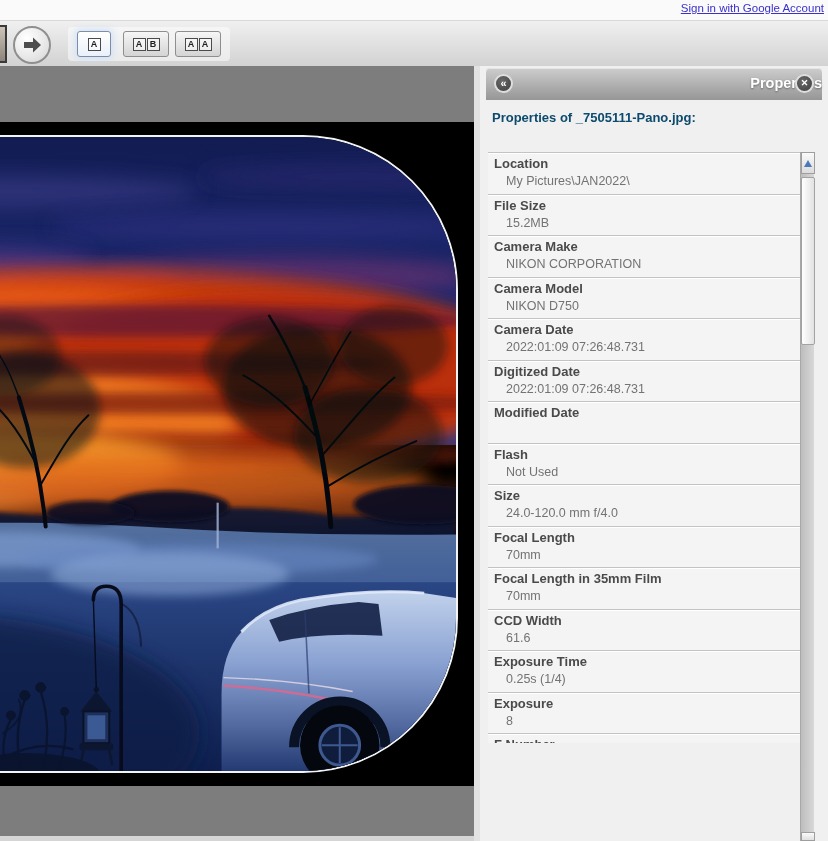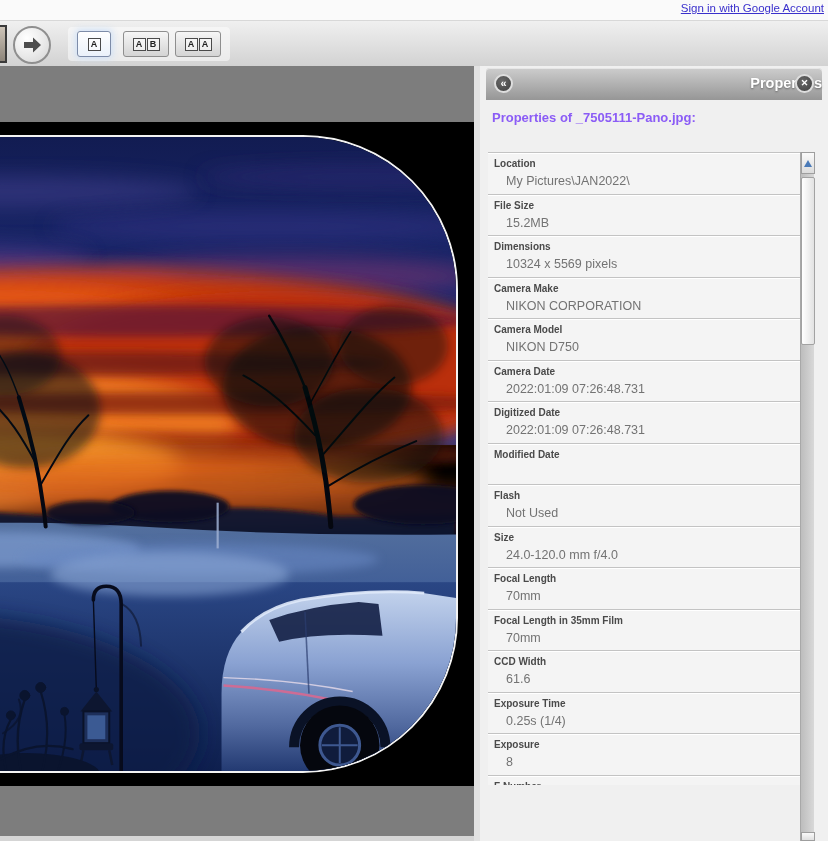--- a/index.html
+++ b/index.html
@@ -47,27 +47,27 @@
   .panel { position:absolute; left:480px; top:66px; width:348px; height:775px; background:#f0f0f0; }
   .panel-header { position:absolute; left:6px; top:2px; width:336px; height:32px; border-radius:4px 4px 0 0;
                   background:linear-gradient(#cdcdcd,#969696); box-shadow:inset 0 1px 0 #e6e6e6; }
   .hdr-title { position:absolute; left:0; right:0; top:7px; text-align:right; color:#fff;
                font-size:14.5px; font-weight:bold; text-shadow:0 1px 2px rgba(60,60,60,.6); }
   .hdr-btn { position:absolute; top:6px; width:19px; height:19px; border-radius:50%;
              border:2px solid #dedede; background:radial-gradient(circle at 40% 35%, #6a6a6a, #3e3e3e);
              color:#fff; display:flex; align-items:center; justify-content:center; cursor:pointer; padding:0; }
   .hdr-btn.left { left:8px; font-size:11px; font-weight:bold; line-height:1; }
   .hdr-btn.right { right:8px; font-size:9px; font-weight:bold; line-height:1; }
-  .panel-sub { position:absolute; left:12px; top:44px; font-size:13px; font-weight:bold; color:#8b5cf6; }
+  .panel-sub { position:absolute; left:12px; top:44px; font-size:13px; font-weight:bold; color:#0c4a6e; }
 
   .plist { position:absolute; left:8px; top:86px; width:312px; border-top:1px solid #c3c3c3; }
   .prow { height:41.5px; border-bottom:1px solid #c3c3c3; box-shadow:inset 0 1px 0 #ffffff;
           background:#f4f4f4; padding:4px 6px 0 6px; overflow:hidden; }
   .prow.partial { height:9px; border-bottom:none; }
-  .plabel { font-size:10px; line-height:14px; font-weight:bold; color:#4a4a4a; white-space:nowrap; }
+  .plabel { font-size:13px; line-height:14px; font-weight:bold; color:#4a4a4a; white-space:nowrap; }
   .pvalue { font-size:12.5px; line-height:17px; color:#737373; padding-left:12px; margin-top:2px; white-space:nowrap; }
 
   
   .scrollbar { position:absolute; left:320px; top:86px; width:14px; height:689px;
                background:linear-gradient(90deg,#bdbdbd,#d8d8d8); border-left:1px solid #a8a8a8; }
   .sb-up { position:absolute; left:0; top:0; width:14px; height:22px;
            background:linear-gradient(#fafafa,#dcdcdc); border:1px solid #9e9e9e;
            display:flex; align-items:center; justify-content:center; cursor:pointer; }
   .tri-up { width:0; height:0; border-left:4.5px solid transparent; border-right:4.5px solid transparent;
             border-bottom:7px solid #4a7ab8; }
@@ -256,24 +256,20 @@
   <div class="prow">
     <div class="plabel">Location</div>
     <div class="pvalue">My Pictures\JAN2022\</div>
   </div>
 
   <div class="prow">
     <div class="plabel">File Size</div>
     <div class="pvalue">15.2MB</div>
   </div>
 
-  <div class="prow">
-    <div class="plabel">Dimensions</div>
-    <div class="pvalue">10324 x 5569 pixels</div>
-  </div>
 
   <div class="prow">
     <div class="plabel">Camera Make</div>
     <div class="pvalue">NIKON CORPORATION</div>
   </div>
 
   <div class="prow">
     <div class="plabel">Camera Model</div>
     <div class="pvalue">NIKON D750</div>
   </div>

